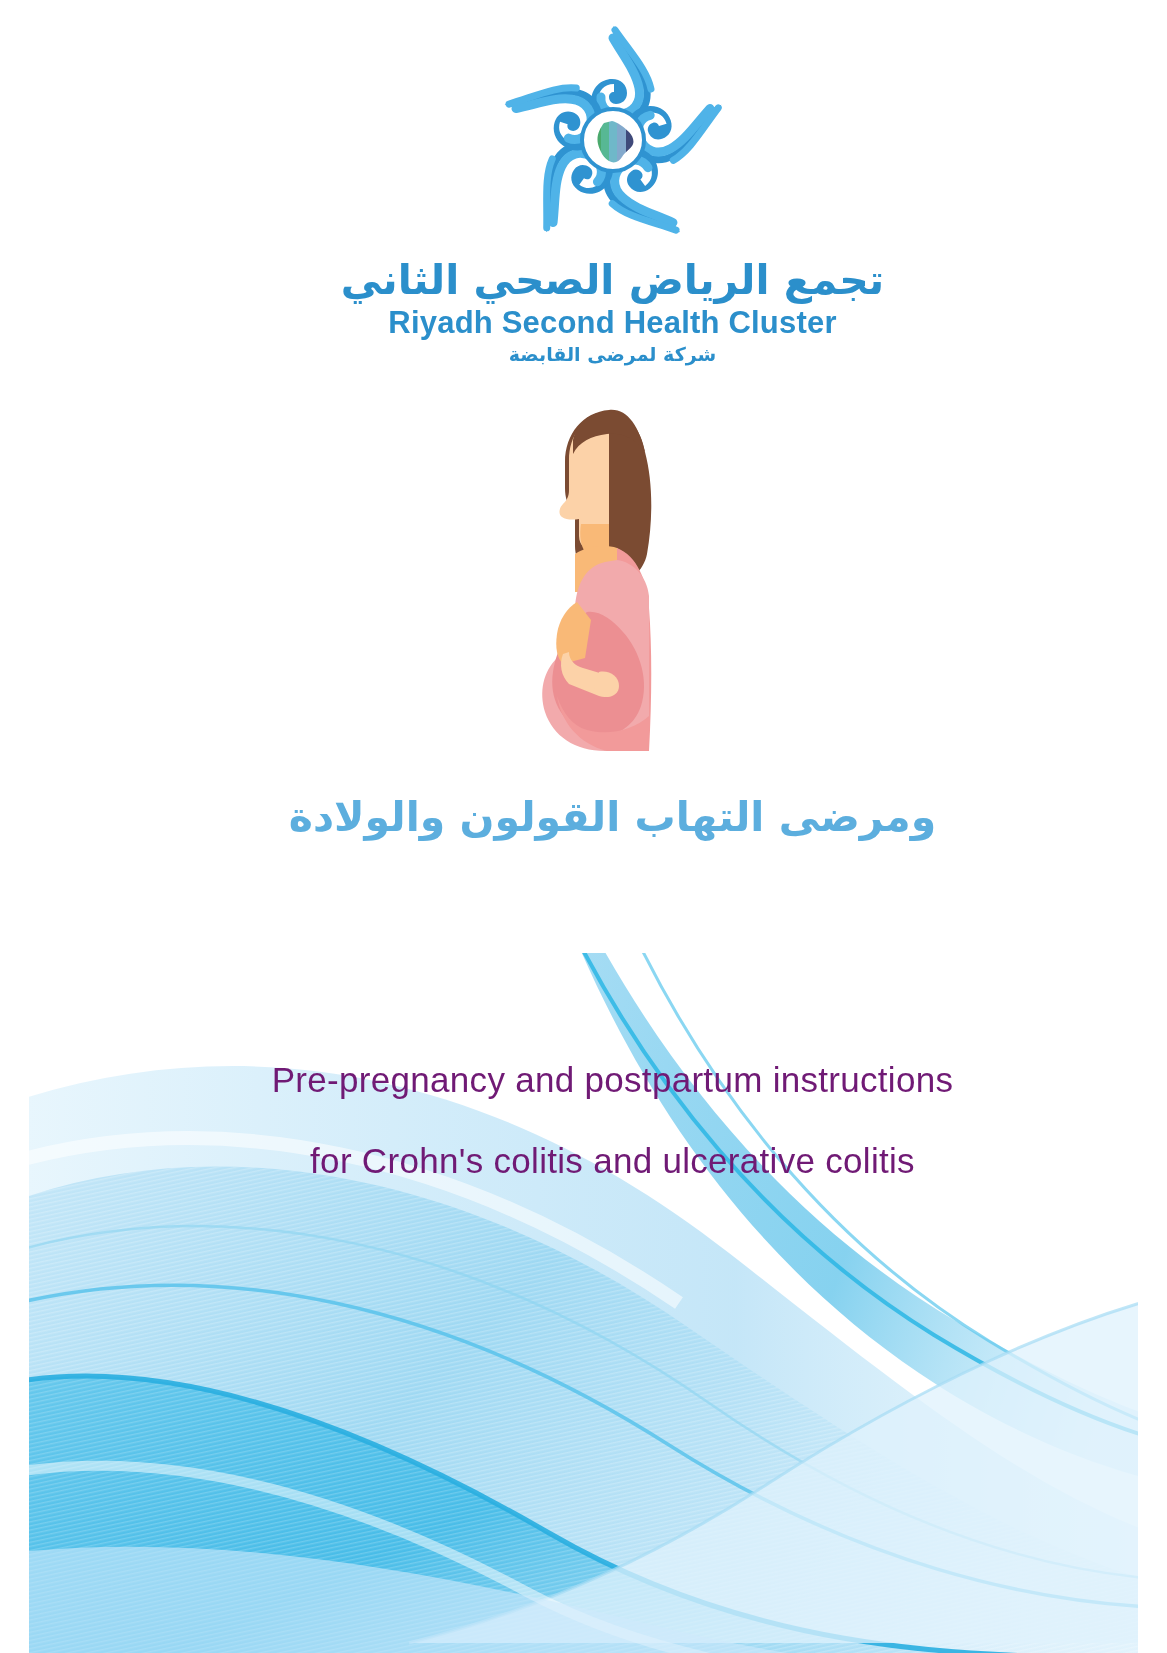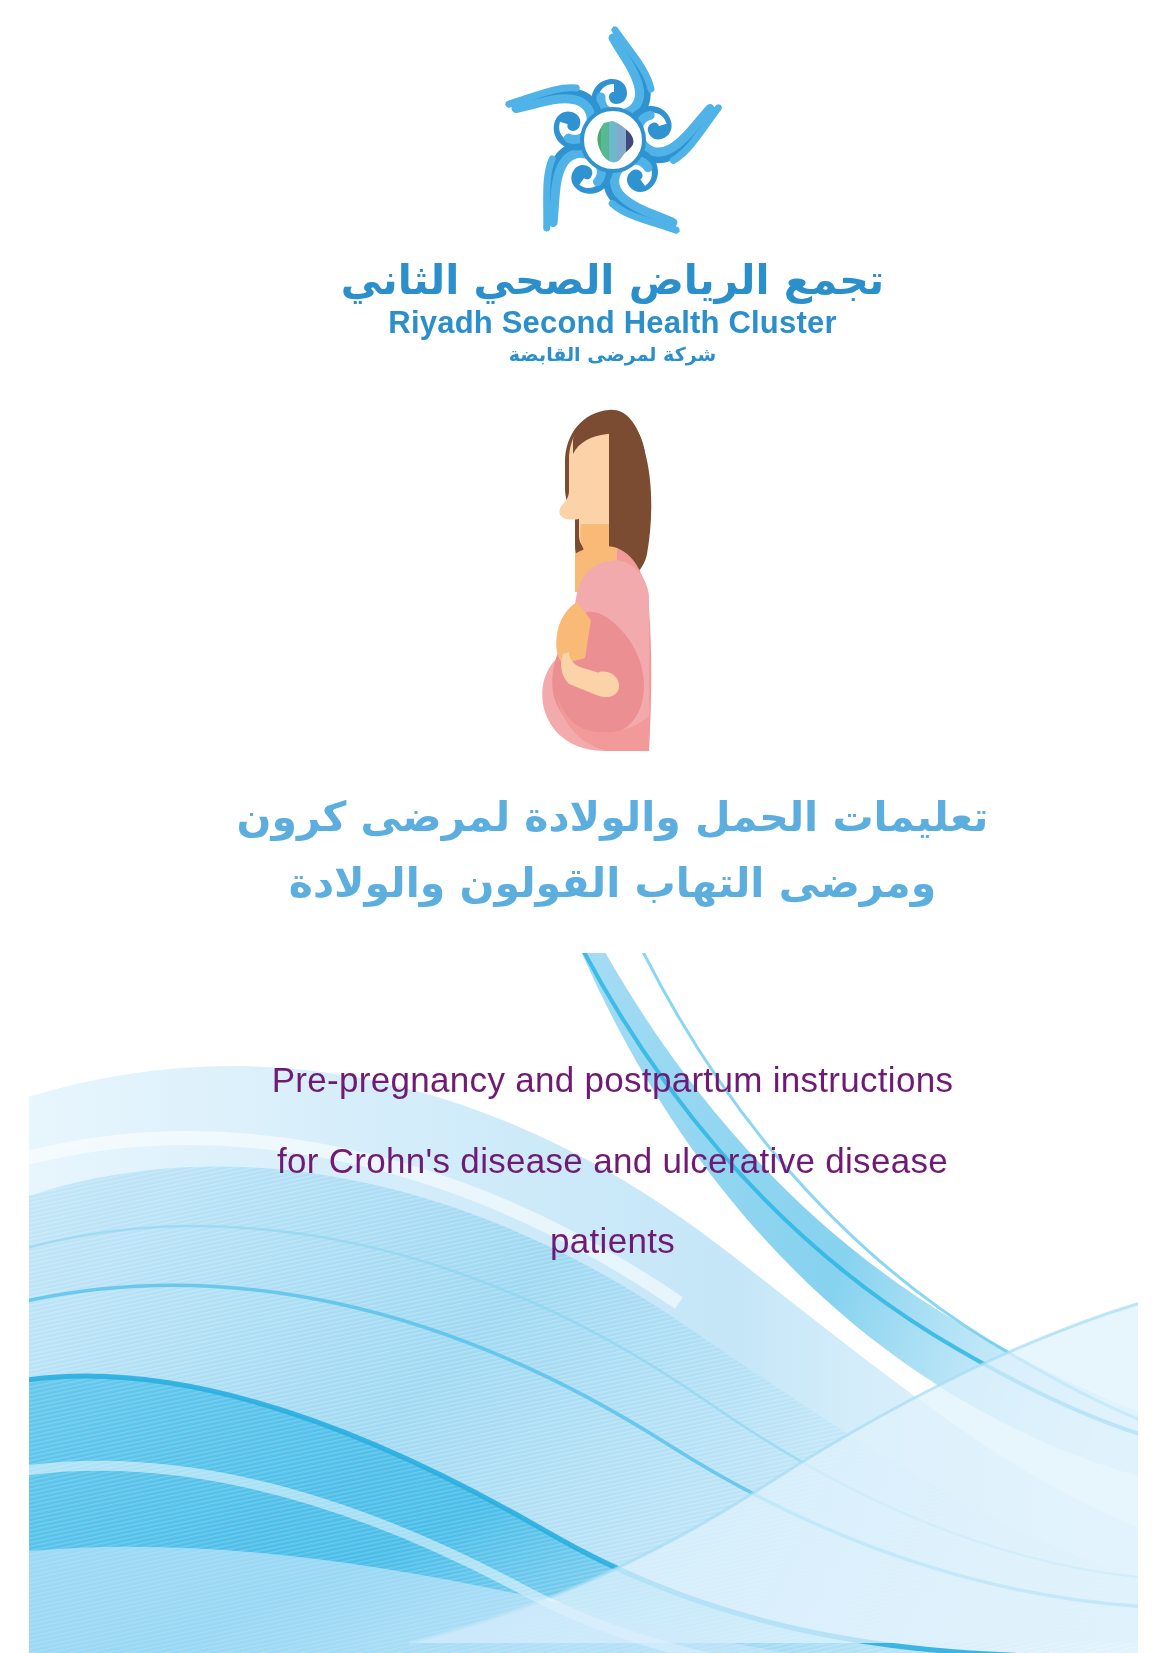--- a/index.html
+++ b/index.html
@@ -261,21 +261,20 @@
                L 80 296 Z" fill="#fcd2a8"></path>
 
       <path d="M44 300 C 48 326, 66 348, 94 355
                L 136 355 L 136 320
                C 120 334, 96 340, 74 334
                C 60 330, 50 318, 44 300 Z" fill="#f29a9a"></path>
     </svg>
   </div>
 
   <div class="title-arabic">
-    <span class="line">تعليمات الحمل  والولادة لمرضى كرون</span>
     <span class="line">ومرضى التهاب القولون والولادة</span>
   </div>
 
   <svg class="wave-art" viewBox="0 0 1167 700" preserveAspectRatio="none" aria-hidden="true">
     <defs>
       <linearGradient id="gA" x1="0" y1="0" x2="1" y2="0.4">
         <stop offset="0%" stop-color="#bfe4f7" stop-opacity="0.85"></stop>
         <stop offset="45%" stop-color="#8ed2f0" stop-opacity="0.75"></stop>
         <stop offset="100%" stop-color="#d7eefb" stop-opacity="0.55"></stop>
       </linearGradient>
@@ -327,17 +326,16 @@
     <path d="M1190 330 C 1040 360, 880 440, 740 530 C 620 608, 500 660, 380 690" fill="none" stroke="#a5dcf4" stroke-width="3" opacity="0.7"></path>
 
     <path d="M-20 520 C 150 492, 330 548, 500 640 C 640 714, 840 744, 1050 734" fill="none" stroke="#ffffff" stroke-width="10" opacity="0.5"></path>
     <path d="M-20 210 C 190 150, 430 200, 650 350" fill="none" stroke="#ffffff" stroke-width="14" opacity="0.55"></path>
 
     <path d="M-20 600 C 200 576, 430 624, 640 676 C 820 720, 1010 730, 1190 722 L 1190 700 L -20 700 Z" fill="#cfeafb" opacity="0.6"></path>
   </svg>
 
   <div class="title-english">
     <span class="line">Pre-pregnancy and postpartum instructions</span>
-    <span class="line">for Crohn's disease and ulcerative disease</span>
-    <span class="line">patients</span>
+    <span class="line">for Crohn's colitis and ulcerative colitis</span>
   </div>
 
 </div>
 
 </body></html>

